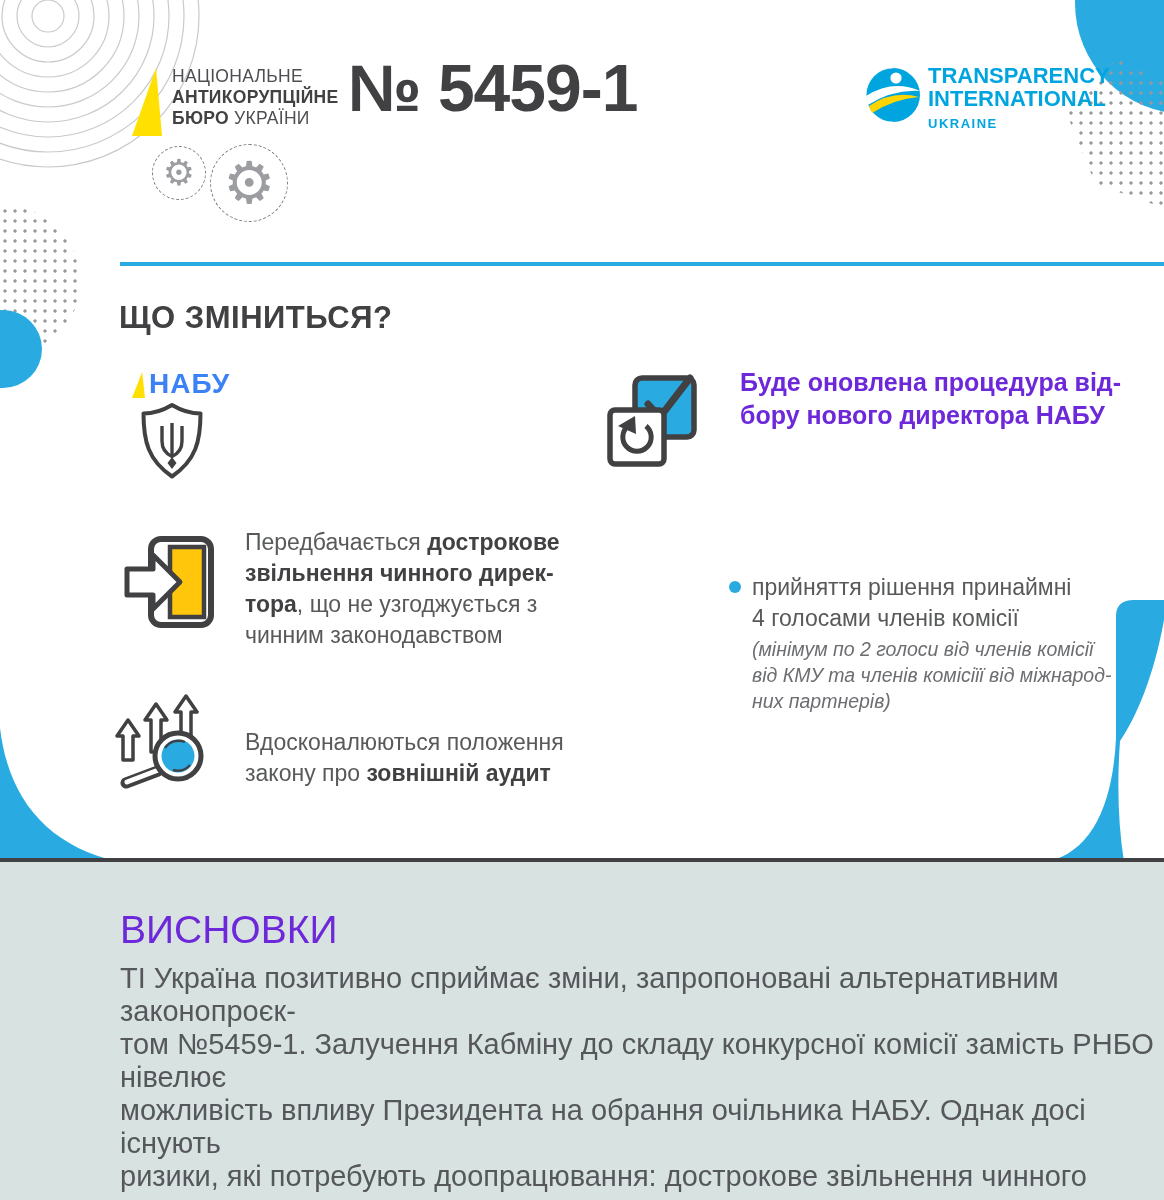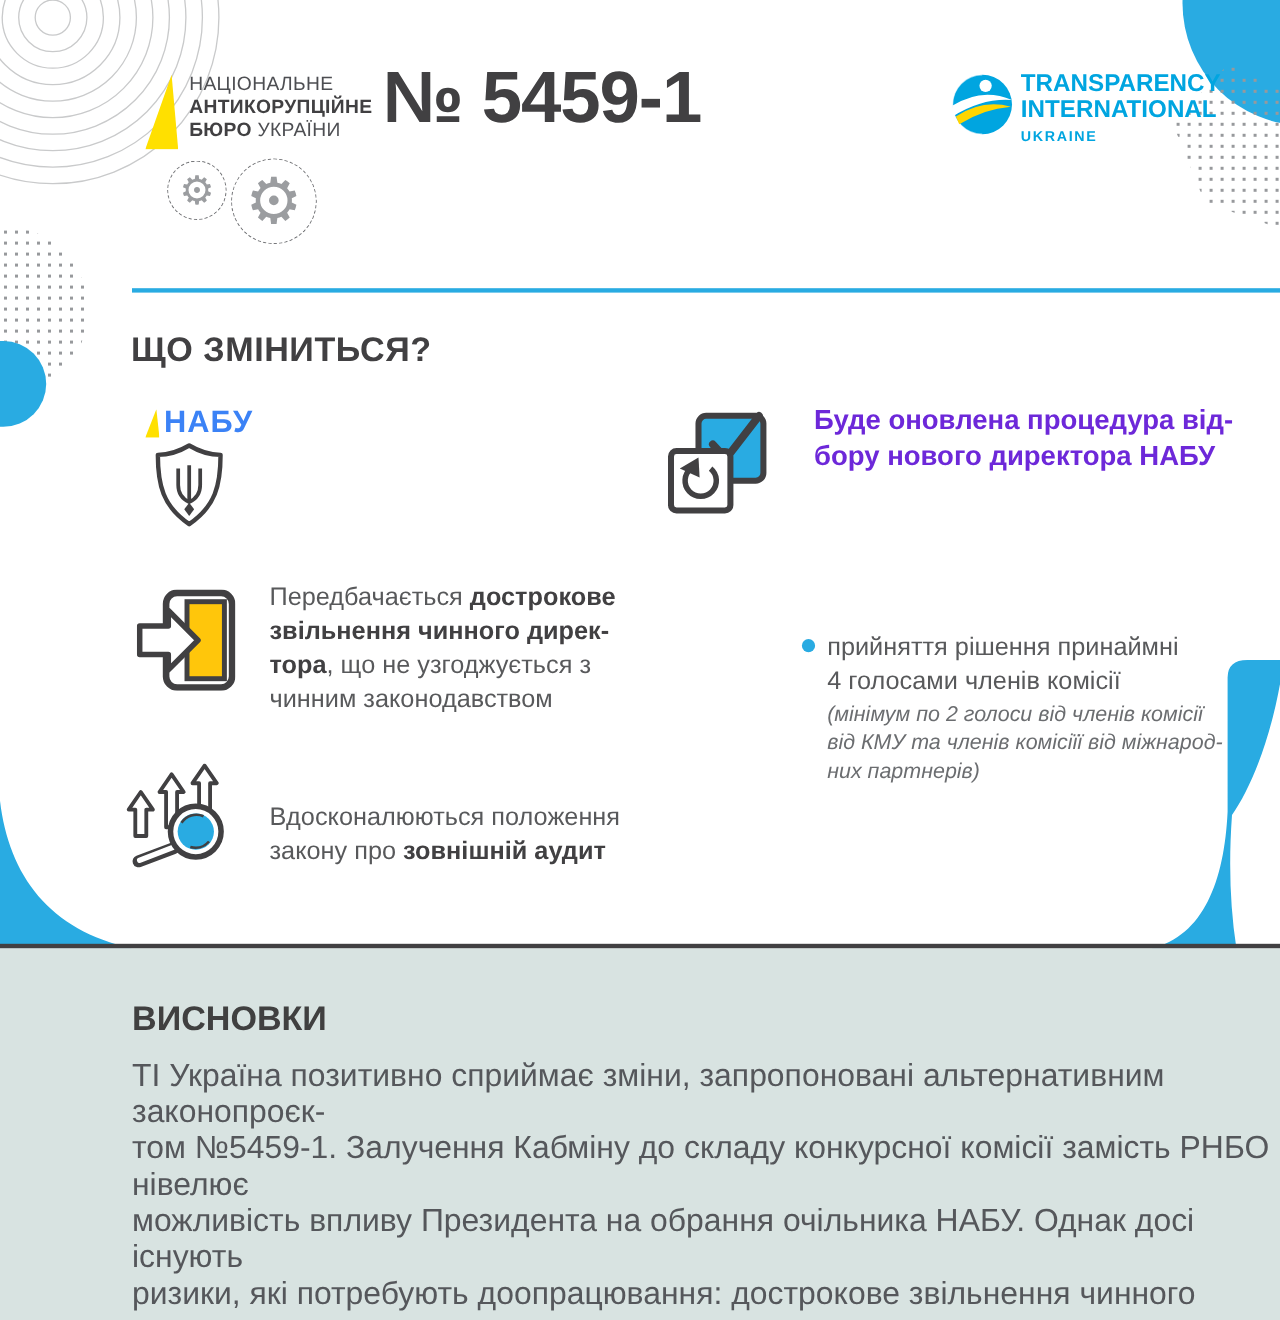--- a/index.html
+++ b/index.html
@@ -38,21 +38,21 @@
   .mini-wedge{left:132px;top:372px;width:13px;height:26px;background:#FFE000;clip-path:polygon(78% 0,100% 100%,0 100%);}
   .mini-label{left:149px;top:368px;font-size:28px;font-weight:bold;letter-spacing:1px;color:#3b82f6;}
 
   .right-heading{left:728px;top:366px;font-size:25px;line-height:33px;font-weight:bold;color:#6d28d9;margin-left:12px;}
   .bullet{position:absolute;left:728px;padding-left:24px;font-size:23px;line-height:31px;color:#58595B;}
   .bullet .dot{position:absolute;left:1px;top:9px;width:12px;height:12px;border-radius:50%;background:#29ABE2;}
   .note{font-size:19.5px;font-style:italic;line-height:26px;color:#6B6D70;margin-top:2px;}
 
   
   .conclusions{left:0;top:862px;width:1164px;height:338px;background:#D8E3E1;z-index:2;}
-  .c-heading{left:120px;top:46px;font-size:31px;font-weight:bold;color:#404040;}
+  .c-heading{left:120px;top:46px;font-size:39px;font-weight:normal;color:#6d28d9;}
   .c-body{left:120px;top:100px;font-size:29px;line-height:33px;color:#55575B;}
   .z1{z-index:1;} .z2{z-index:2;}
 </style>
 </head>
 <body>
 
 <div class="canvas">
 
   <svg class="abs rings z1" width="210" height="185">
     <g fill="none" stroke="#C9CACB" stroke-width="1.2">

